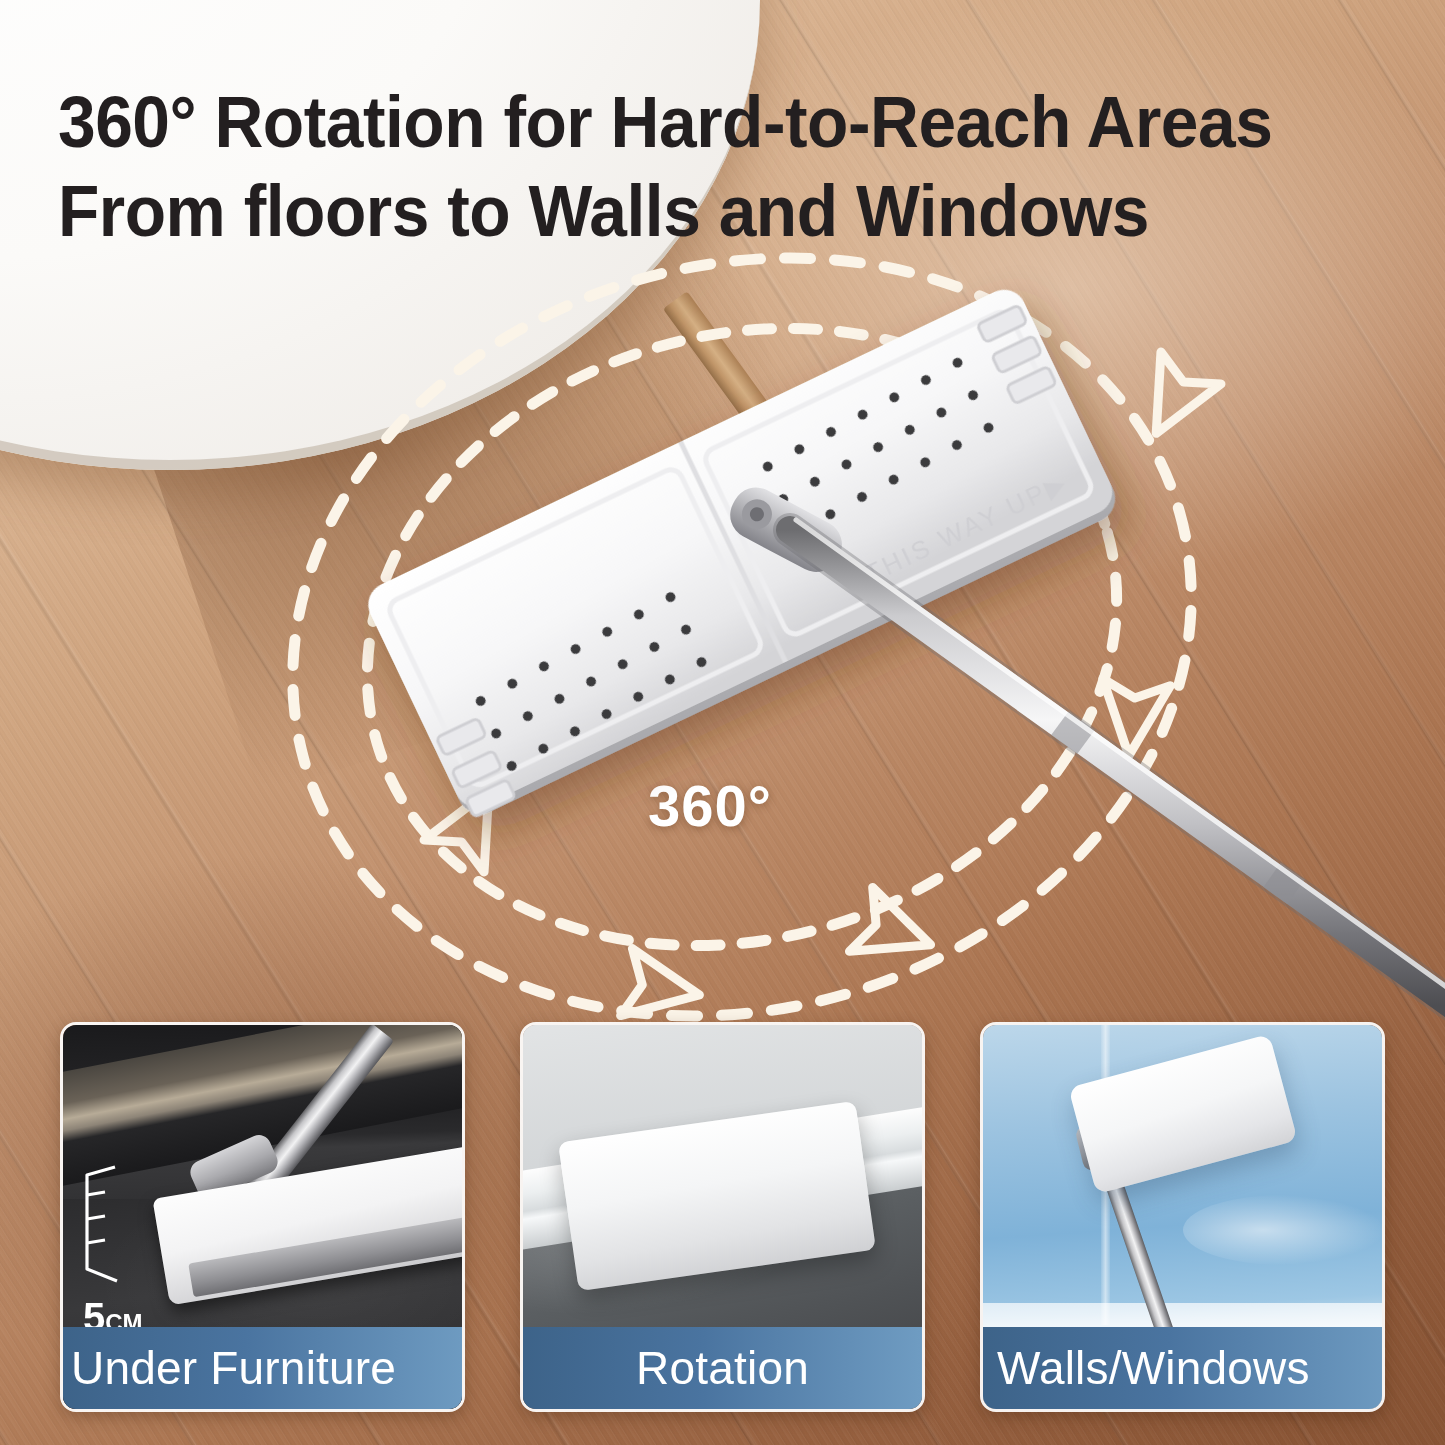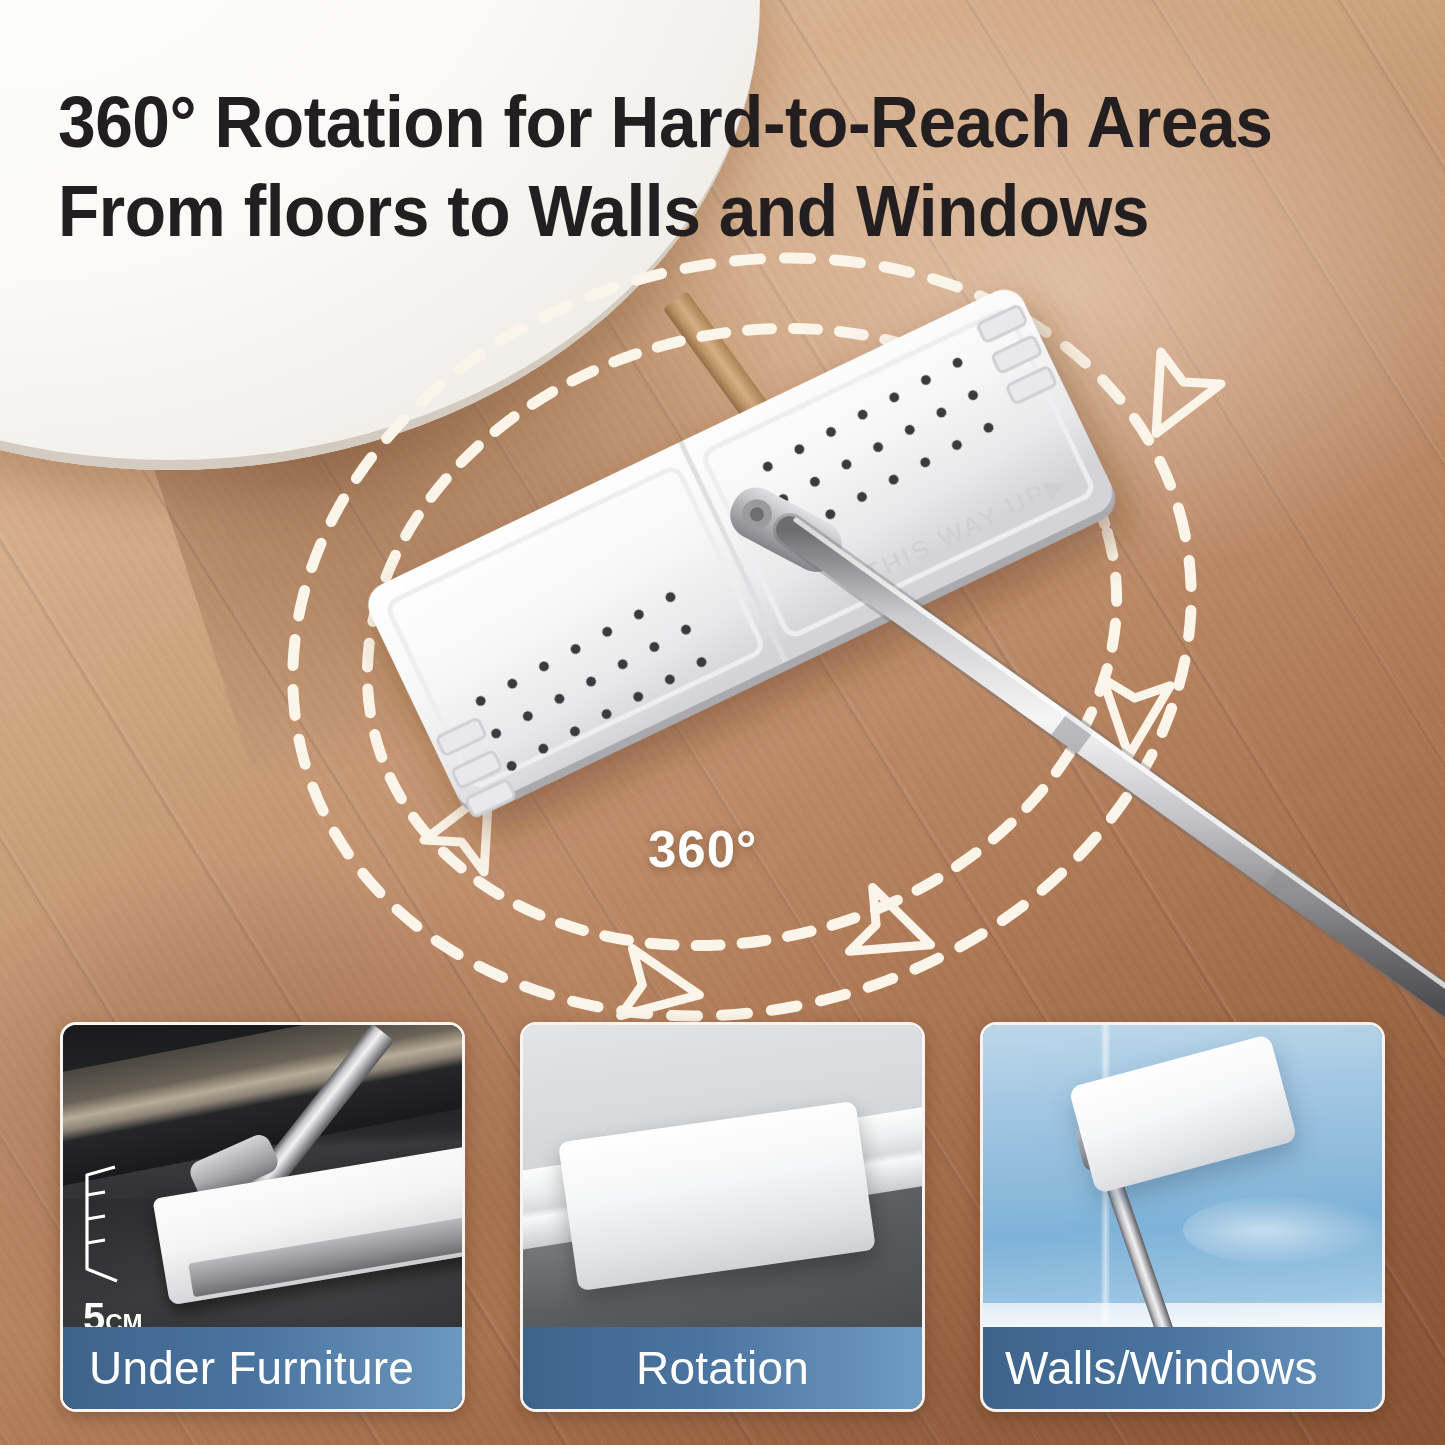--- a/index.html
+++ b/index.html
@@ -149,24 +149,24 @@
     position: absolute;
     left: 0; top: 0;
     width: 1445px;
     height: 1445px;
     z-index: 20;
     pointer-events: none;
   }
   .deg-label {
     position: absolute;
     left: 648px;
-    top: 820px;
+    top: 772px;
     z-index: 22;
     color: #ffffff;
-    font-size: 51px;
+    font-size: 58px;
     font-weight: bold;
     letter-spacing: 1px;
     text-shadow: 0 2px 8px rgba(90,52,24,0.45);
   }
 
   
   .mop {
     position: absolute;
     left: 0; top: 0;
     width: 1445px;
@@ -212,22 +212,22 @@
     width: 100%;
     height: 82px;
     background: linear-gradient(90deg, #3d6389 0%, #4a74a0 45%, #6f9cc2 100%);
     color: #ffffff;
     font-size: 46px;
     display: flex;
     align-items: center;
     justify-content: center;
     letter-spacing: 0.2px;
   }
-  .panel.p1 .panel-caption { justify-content: flex-start; padding-left: 26px; }
-  .panel.p3 .panel-caption { justify-content: flex-start; padding-left: 22px; }
+  .panel.p1 .panel-caption { justify-content: flex-start; padding-left: 8px; }
+  .panel.p3 .panel-caption { justify-content: flex-start; padding-left: 14px; }
 
   
   .scene-furn {
     background:
       linear-gradient(178deg, #1a1a1c 0%, #242426 16%, #1b1b1d 17%, #2a2a2c 30%, #3a3a3c 33%, #2f2f31 48%, #3c3c3e 62%, #343436 100%);
   }
   .furn-cab-edge {
     position: absolute;
     left: -20px; top: 6px;
     width: 470px; height: 112px;

